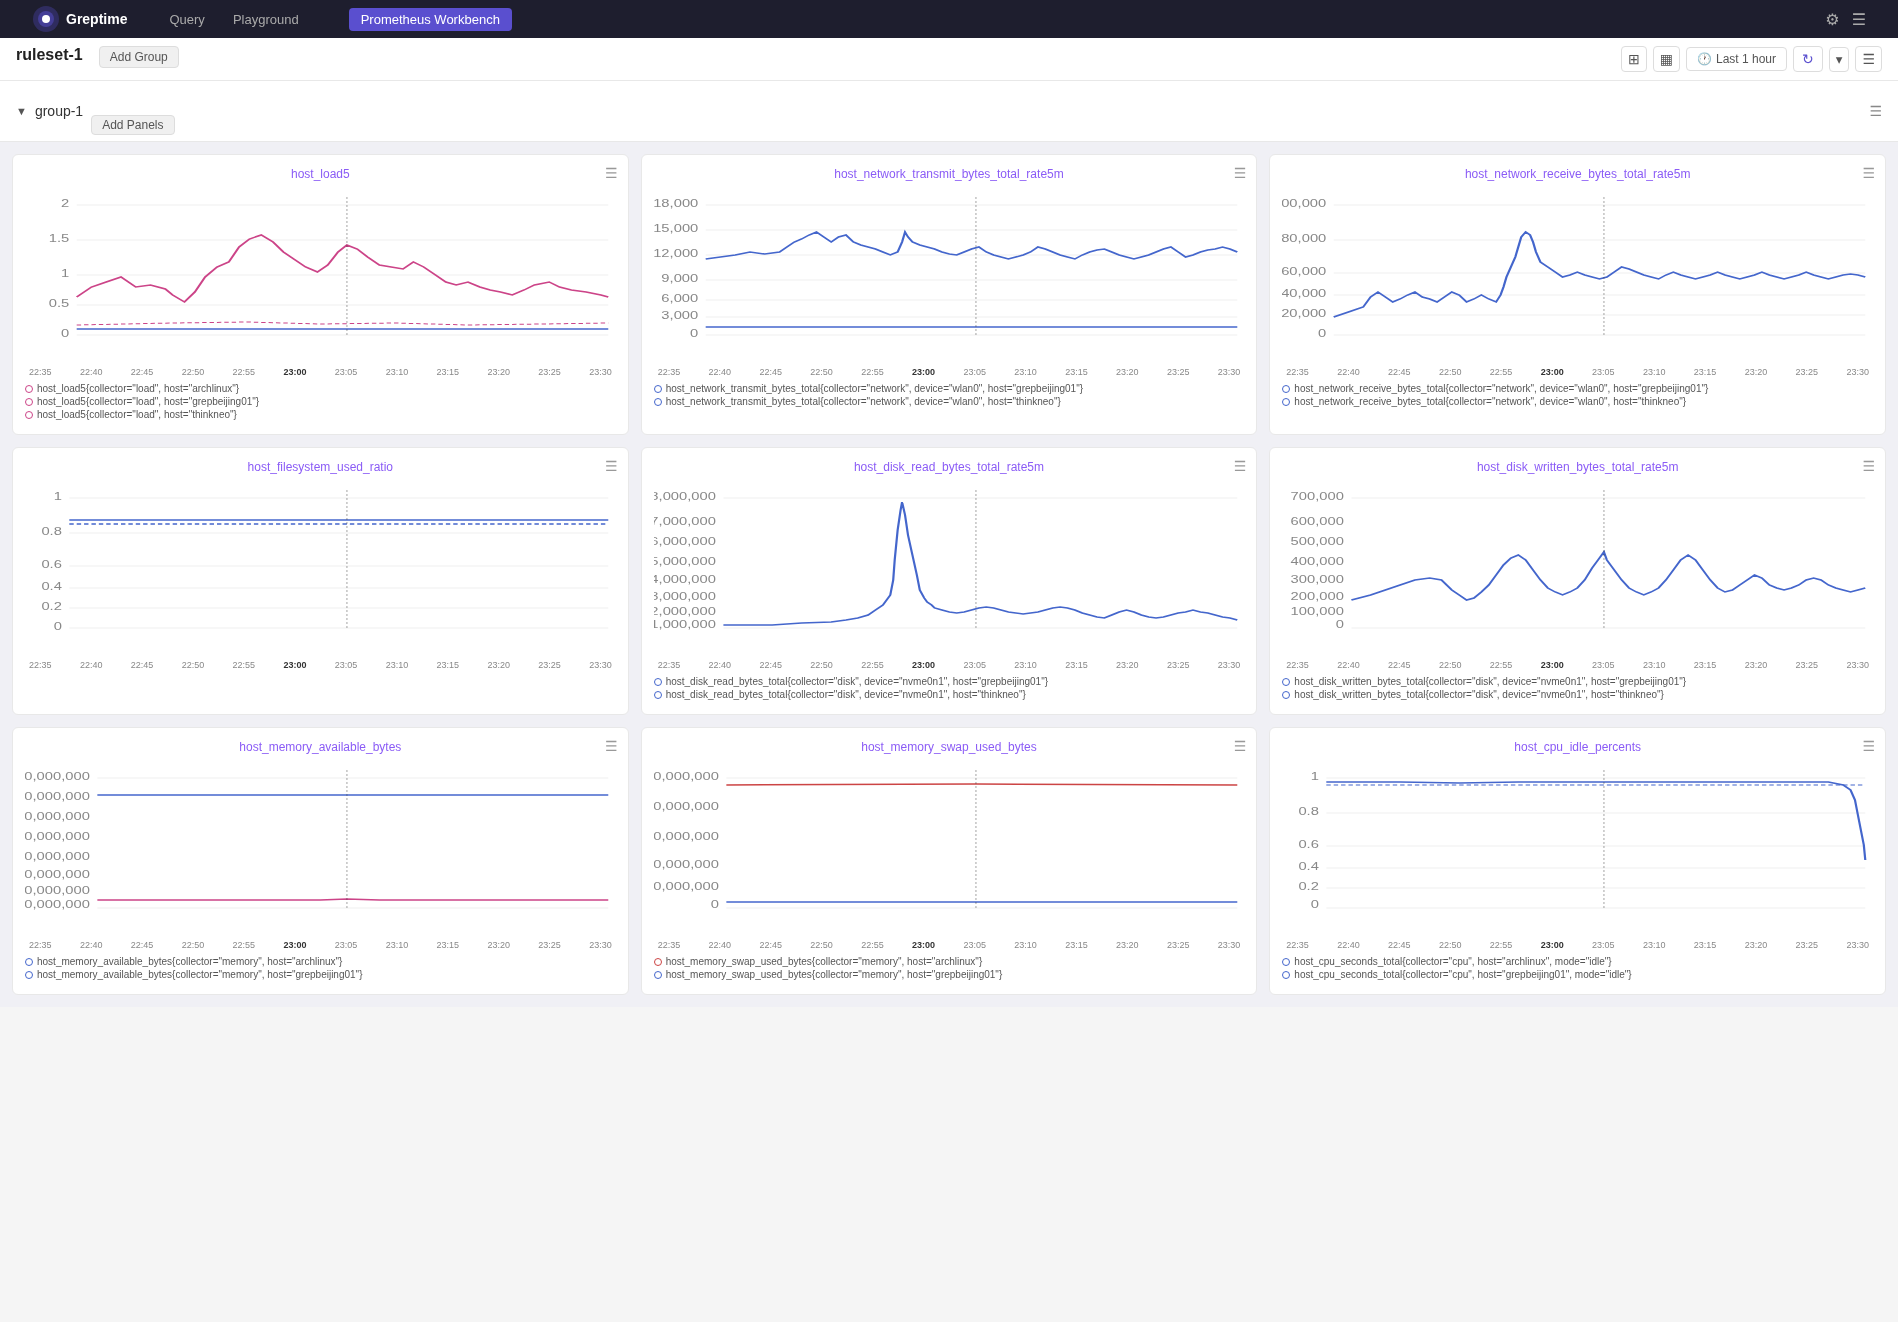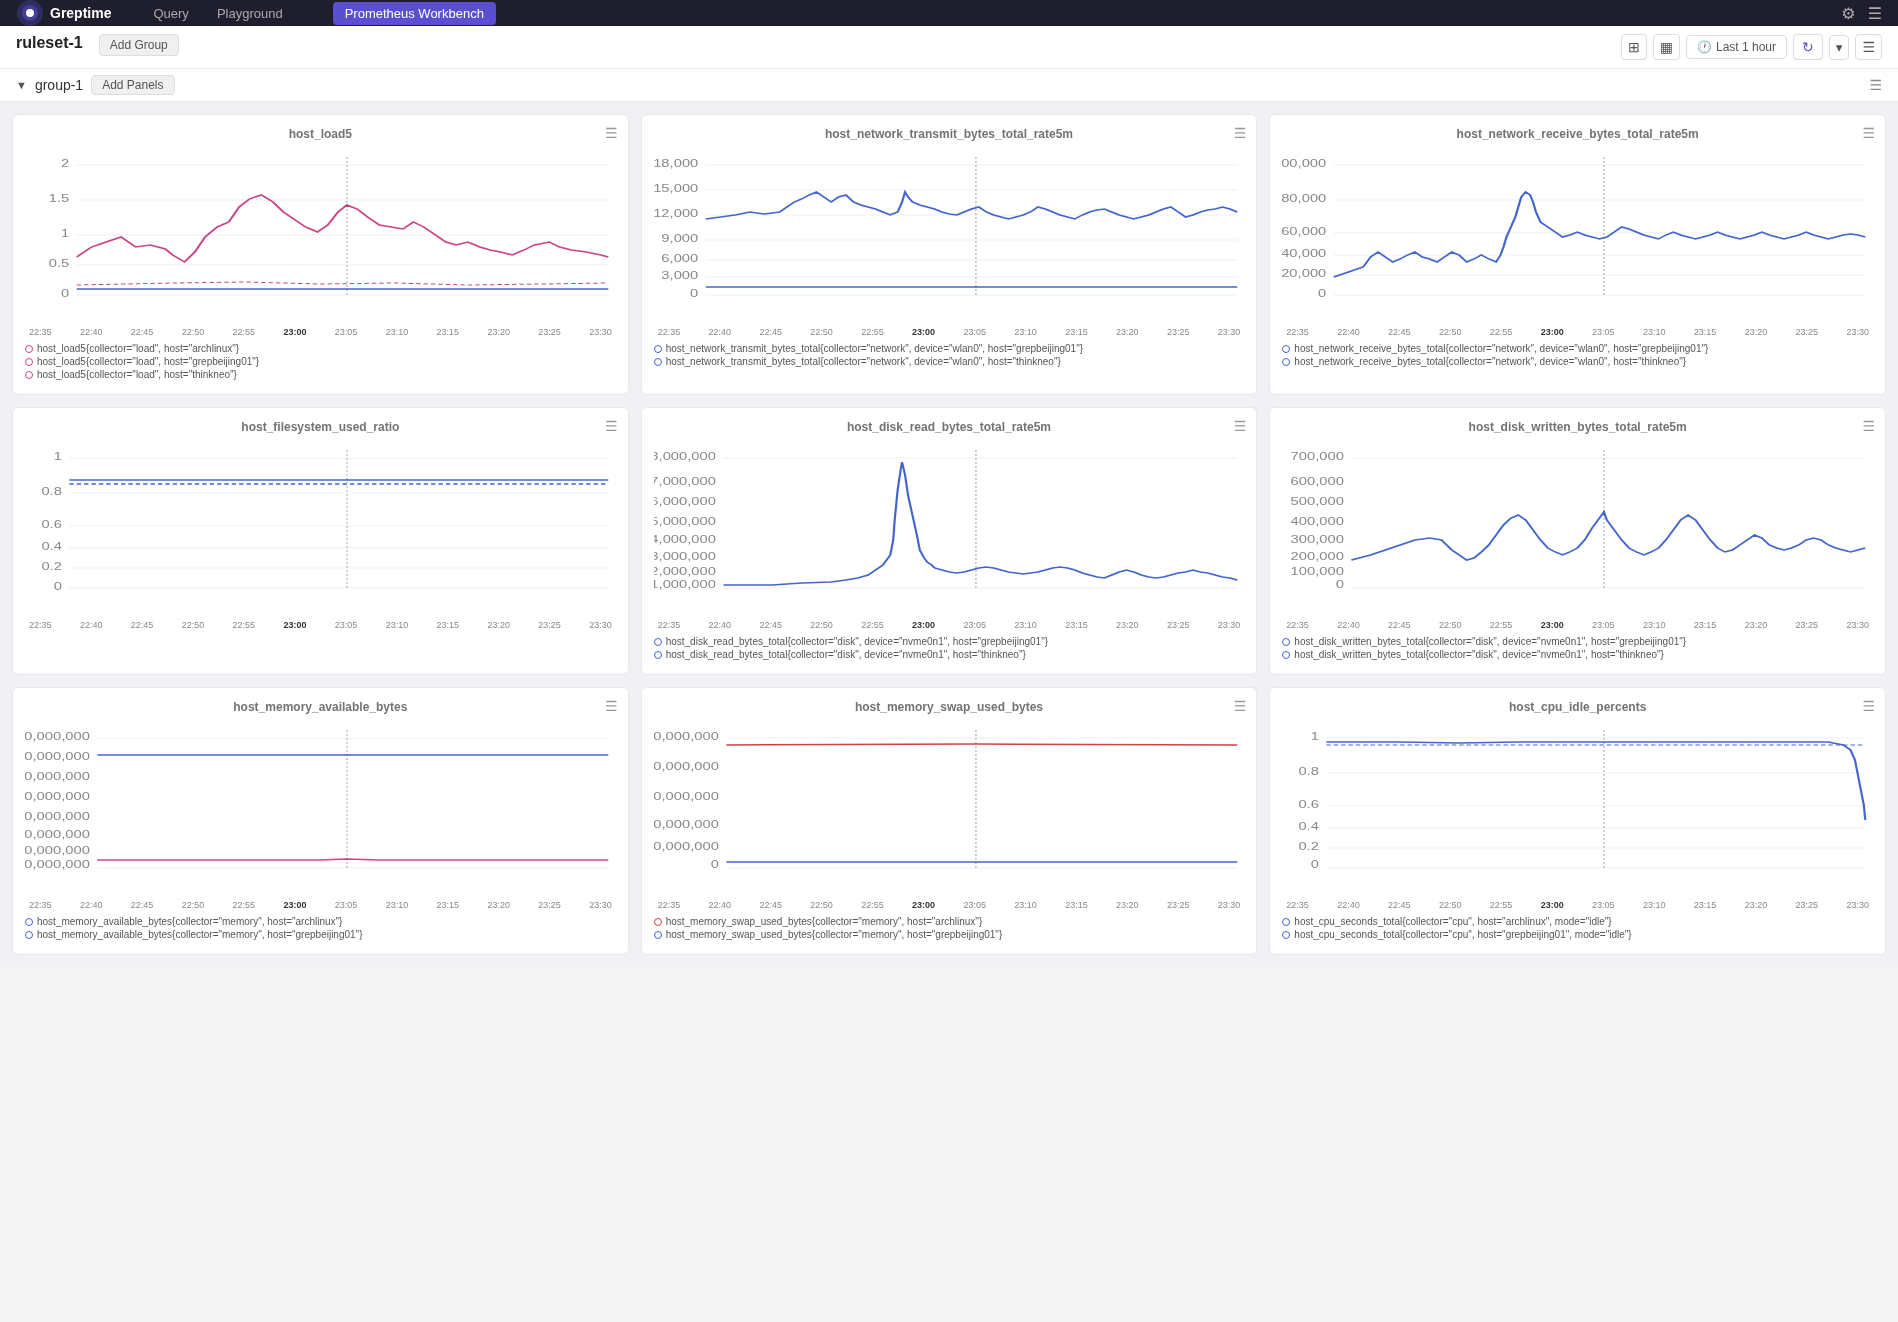--- a/index.html
+++ b/index.html
@@ -3,22 +3,22 @@
   <meta charset="utf-8">
   <style>
     * { box-sizing: border-box; margin: 0; padding: 0; }
     body { font-family: -apple-system, BlinkMacSystemFont, 'Segoe UI', sans-serif; background: #f5f5f5; font-size: 12px; }
 
     
     .topnav {
       background: #1e1e2e;
       display: flex;
       align-items: center;
-      height: 26px;
-      padding: 0 16px;
+      height: 38px;
+      padding: 0 32px;
       gap: 8px;
     }
     .logo {
       display: flex; align-items: center; gap: 6px; margin-right: 24px;
     }
     .logo-icon {
       width: 28px; height: 28px;
     }
     .logo-text { color: #fff; font-size: 14px; font-weight: 600; }
     .nav-item {
@@ -68,21 +68,21 @@
       display: flex;
       align-items: center;
       padding: 6px 16px;
       border-bottom: 1px solid #e8e8e8;
       gap: 8px;
     }
     .group-toggle { color: #555; font-size: 11px; cursor: pointer; }
     .group-name { font-size: 14px; font-weight: 500; color: #333; }
     .btn-add-panels {
       background: #f0f0f0; border: 1px solid #ddd; border-radius: 4px; padding: 2px 10px;
-      cursor: pointer; font-size: 12px; color: #555;
+      cursor: pointer; font-size: 12px; color: #555; margin-top: 28px;
     }
     .group-right { margin-left: auto; }
     .grid-icon { color: #888; font-size: 14px; cursor: pointer; }
 
     
     .charts-container {
       padding: 12px;
       display: grid;
       grid-template-columns: repeat(3, 1fr);
       gap: 12px;
@@ -92,22 +92,22 @@
     .chart-card {
       background: #fff;
       border: 1px solid #e8e8e8;
       border-radius: 6px;
       padding: 12px;
       position: relative;
     }
     .chart-title {
       text-align: center;
       font-size: 12px;
-      font-weight: 700;
-      color: #737373;
+      font-weight: 400;
+      color: #8b5cf6;
       margin-bottom: 6px;
     }
     .chart-menu-icon {
       position: absolute; top: 10px; right: 10px;
       color: #999; font-size: 14px; cursor: pointer;
     }
     .chart-area {
       width: 100%;
       height: 160px;
       position: relative;

